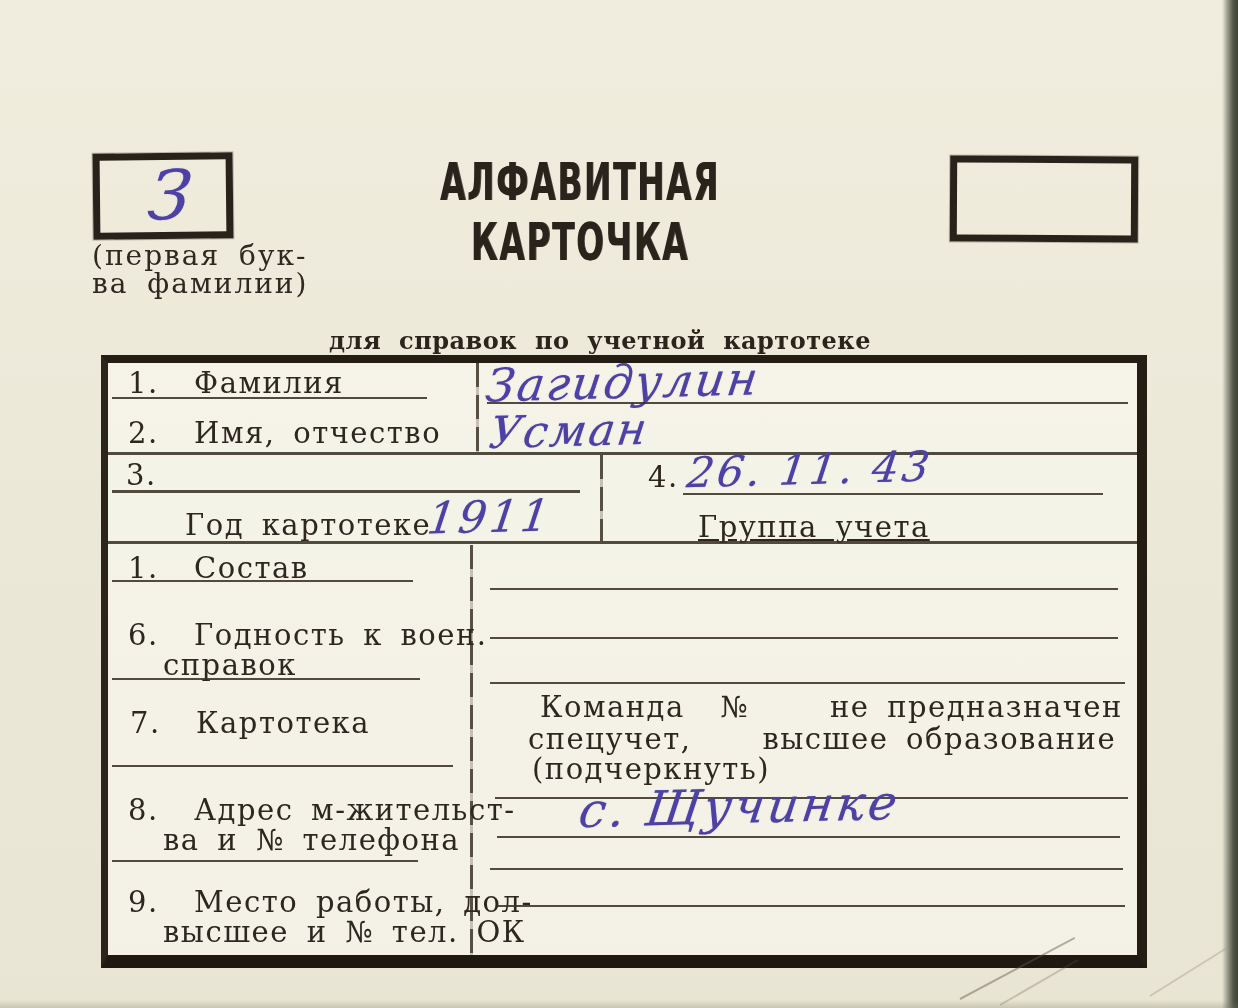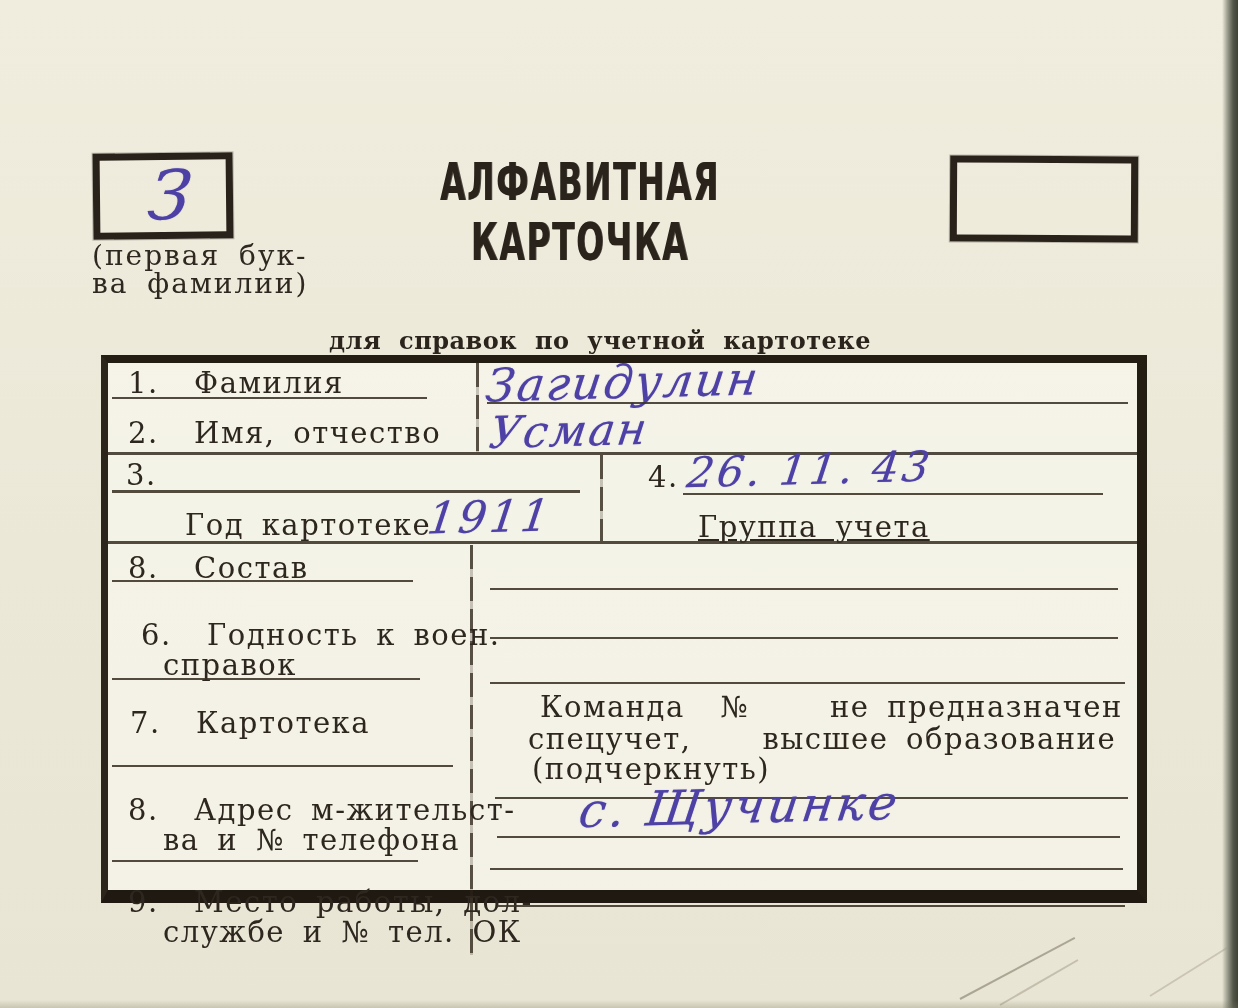--- a/index.html
+++ b/index.html
@@ -24,21 +24,21 @@
   #letter-caption-2{left:92px;top:269px;}
   #vus-caption{left:950px;top:240px;width:190px;text-align:center;font-size:30px;
     letter-spacing:3px;word-spacing:14px;}
   #title{position:absolute;left:320px;top:152px;width:520px;text-align:center;
     font-family:"DejaVu Sans",sans-serif;font-weight:bold;font-size:40px;
     letter-spacing:2px;word-spacing:24px;color:#29231b;
     transform:scale(.82,1.3);transform-origin:center top;
     text-shadow:1px 0 0 rgba(41,35,27,.8);}
   #subtitle{position:absolute;left:300px;top:326px;width:600px;text-align:center;
     font-weight:bold;font-size:24px;letter-spacing:.5px;word-spacing:9px;color:#2b241c;}
-  #form-table{position:absolute;left:101px;top:355px;width:1046px;height:548px;
+  #form-table{position:absolute;left:101px;top:355px;width:1046px;height:613px;
     box-sizing:border-box;background:rgba(252,251,244,.55);
     border-top:8px solid #241d14;border-left:7px solid #2c251c;
     border-right:10px solid #241d14;border-bottom:13px solid #1f1911;}
   .lbl{position:absolute;font-size:29px;color:#2e2720;letter-spacing:1.5px;
     word-spacing:7px;white-space:pre;}
   .ink{position:absolute;font-style:italic;color:#4e41a6;white-space:pre;
     transform:skewX(-9deg) rotate(-1.5deg);text-shadow:0 0 1px rgba(78,65,166,.5);}
   .hl{position:absolute;height:2px;background:#3a3225;opacity:.88;}
   .vl{position:absolute;width:3px;opacity:.85;
     background:repeating-linear-gradient(180deg,#3a3225 0 24px,rgba(58,50,37,.3) 24px 32px);}
@@ -80,25 +80,25 @@
     <div class="ink" style="left:320px;top:128px;font-size:44px;letter-spacing:3px;">1911</div>
     <div class="vl" style="left:492px;top:92px;height:86px;"></div>
     <div class="lbl" style="left:540px;top:97px;">4.</div>
     <div class="ink" style="left:580px;top:82px;font-size:42px;letter-spacing:3px;">26. 11. 43</div>
     <div class="hl" style="left:575px;top:130px;width:420px;"></div>
     <div class="lbl" style="left:590px;top:147px;text-decoration:underline;">Группа учета</div>
     <div class="hl sep" style="left:0;top:178px;width:1029px;"></div>
 
     <div class="vl" style="left:362px;top:182px;height:410px;"></div>
 
-    <div class="lbl" style="left:20px;top:188px;">8.  Состав</div>
+    <div class="lbl" style="left:20px;top:188px;">1.  Состав</div>
     <div class="hl" style="left:4px;top:217px;width:301px;"></div>
     <div class="hl" style="left:382px;top:225px;width:628px;"></div>
 
-    <div class="lbl" style="left:33px;top:255px;">6.  Годность к воен.</div>
+    <div class="lbl" style="left:20px;top:255px;">6.  Годность к воен.</div>
     <div class="lbl" style="left:55px;top:285px;">справок</div>
     <div class="hl" style="left:4px;top:315px;width:308px;"></div>
     <div class="hl" style="left:382px;top:274px;width:628px;"></div>
     <div class="hl" style="left:382px;top:319px;width:635px;"></div>
 
     <div class="lbl" style="left:22px;top:343px;">7.  Картотека</div>
     <div class="hl" style="left:4px;top:402px;width:341px;"></div>
     <div class="lbl" style="left:432px;top:327px;">Команда  №</div>
     <div class="lbl" style="left:722px;top:327px;">не предназначен</div>
     <div class="lbl" style="left:420px;top:359px;">спецучет,    высшее образование</div>
@@ -106,21 +106,21 @@
     <div class="hl" style="left:387px;top:434px;width:633px;"></div>
 
     <div class="lbl" style="left:20px;top:430px;">8.  Адрес м-жительст-</div>
     <div class="lbl" style="left:55px;top:460px;">ва и № телефона</div>
     <div class="hl" style="left:4px;top:497px;width:306px;"></div>
     <div class="ink" style="left:472px;top:415px;font-size:48px;letter-spacing:3px;">с. Щучинке</div>
     <div class="hl" style="left:389px;top:473px;width:623px;"></div>
     <div class="hl" style="left:382px;top:505px;width:633px;"></div>
 
     <div class="lbl" style="left:20px;top:522px;">9.  Место работы, дол-</div>
-    <div class="lbl" style="left:55px;top:552px;">службе и № тел. ОК</div>
+    <div class="lbl" style="left:55px;top:552px;">высшее и № тел. ОК</div>
     <div class="hl" style="left:389px;top:542px;width:628px;"></div>
   </div>
 
   <div class="smudge" style="left:960px;top:998px;width:130px;height:2px;transform:rotate(-28deg);transform-origin:left;"></div>
   <div class="smudge" style="left:1000px;top:1004px;width:90px;height:2px;transform:rotate(-30deg);transform-origin:left;opacity:.6;"></div>
   <div class="smudge" style="left:1150px;top:995px;width:100px;height:2px;transform:rotate(-32deg);transform-origin:left;opacity:.5;"></div>
 
   <div class="edge-right"></div>
   <div class="edge-bottom"></div>
 </div>

